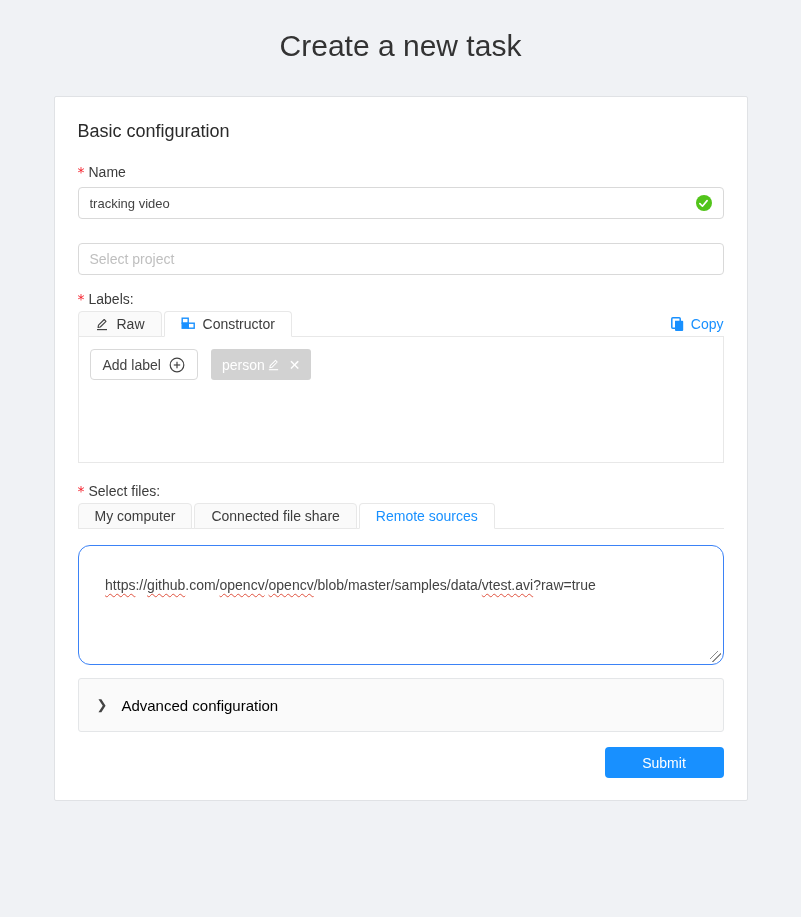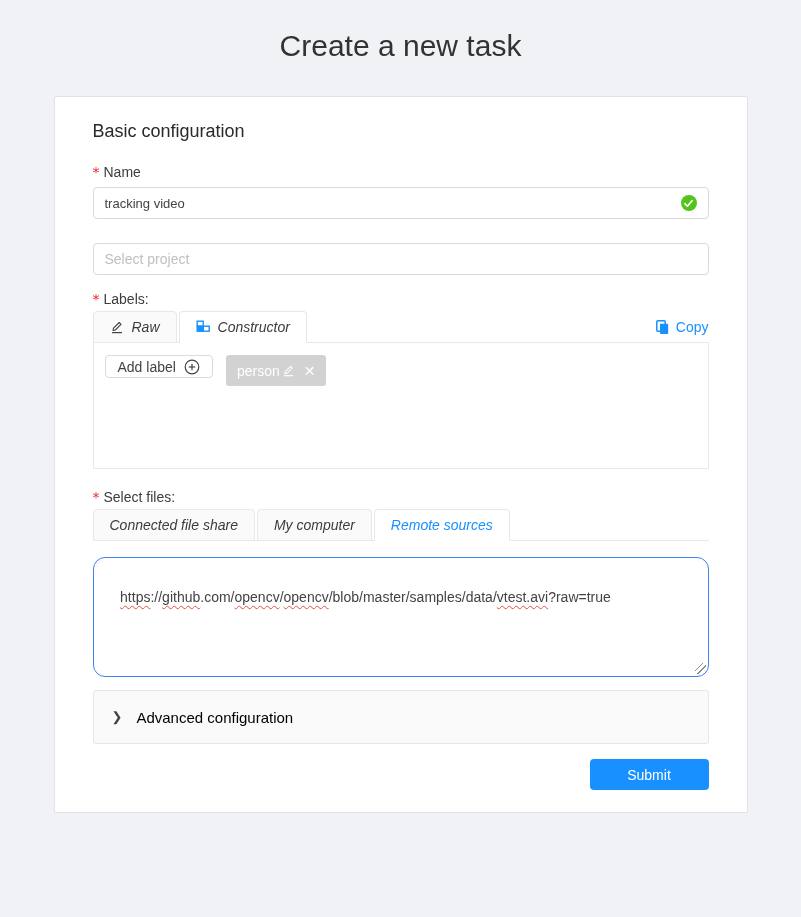--- a/index.html
+++ b/index.html
@@ -18,21 +18,21 @@
     color: #333;
     padding-top: 26px;
     line-height: 40px;
   }
   .card {
     width: 694px;
     margin: 30px auto 0;
     background: #fff;
     border: 1px solid #e0e2e5;
     border-radius: 2px;
-    padding: 24px 38px 22px;
+    padding: 24px 23px 22px;
   }
   .section-title {
     font-size: 18px;
     font-weight: 500;
     color: #2a2a2a;
     margin-bottom: 22px;
   }
   .field-label {
     display: block;
     color: #3c3c3c;
@@ -69,30 +69,29 @@
     font-size: 10px;
     flex: 0 0 16px;
   }
   .spacer-lg { height: 24px; }
   .spacer-md { height: 16px; }
 
   
   .tabbar-row { display: flex; align-items: center; position: relative; }
   .tabbar { display: flex; position: relative; z-index: 2; }
   .tab {
-    height: 32px;
+    height: 26px;
     display: flex; align-items: center;
     padding: 0 16px;
     background: #fafafa;
     border: 1px solid #e8e8e8;
     border-radius: 4px 4px 0 0;
     margin-right: 2px;
     color: #3c3c3c;
     cursor: pointer;
-    font-style: italic;
   }
   .tab .tab-icon { margin-right: 8px; display: inline-flex; }
   .tab.active { background: #fff; border-bottom-color: #fff; }
   .tab.active-blue { color: #1890ff; }
   .labels-content {
     position: relative; z-index: 1;
     margin-top: -1px;
     border: 1px solid #e8e8e8;
     min-height: 127px;
     padding: 12px 11px;
@@ -101,21 +100,21 @@
   }
   .copy-link {
     margin-left: auto;
     color: #1890ff;
     display: flex; align-items: center;
     cursor: pointer;
   }
   .copy-link svg { margin-right: 7px; }
 
   .add-label-btn {
-    height: 23px;
+    height: 31px;
     background: #fff;
     border: 1px solid #d9d9d9;
     border-radius: 4px;
     padding: 0 12px;
     display: inline-flex; align-items: center;
     color: #434343;
     font-size: 14px;
     font-family: "Liberation Sans", sans-serif;
     cursor: pointer;
   }
@@ -277,24 +276,24 @@
     </span>
   </div>
 
   <div style="height:20px"></div>
 
   <label class="field-label" style="margin-bottom:4px;"><span class="req">*</span><span>Select files:</span></label>
 
   <div class="filetabs-wrap">
     <div class="tabbar">
       <div class="tab">
+        <span>My computer</span>
+      </div>
+      <div class="tab">
         <span>Connected file share</span>
-      </div>
-      <div class="tab">
-        <span>My computer</span>
       </div>
       <div class="tab active active-blue">
         <span>Remote sources</span>
       </div>
     </div>
   </div>
 
   <div class="spacer-md"></div>
 
   <div class="url-area">

